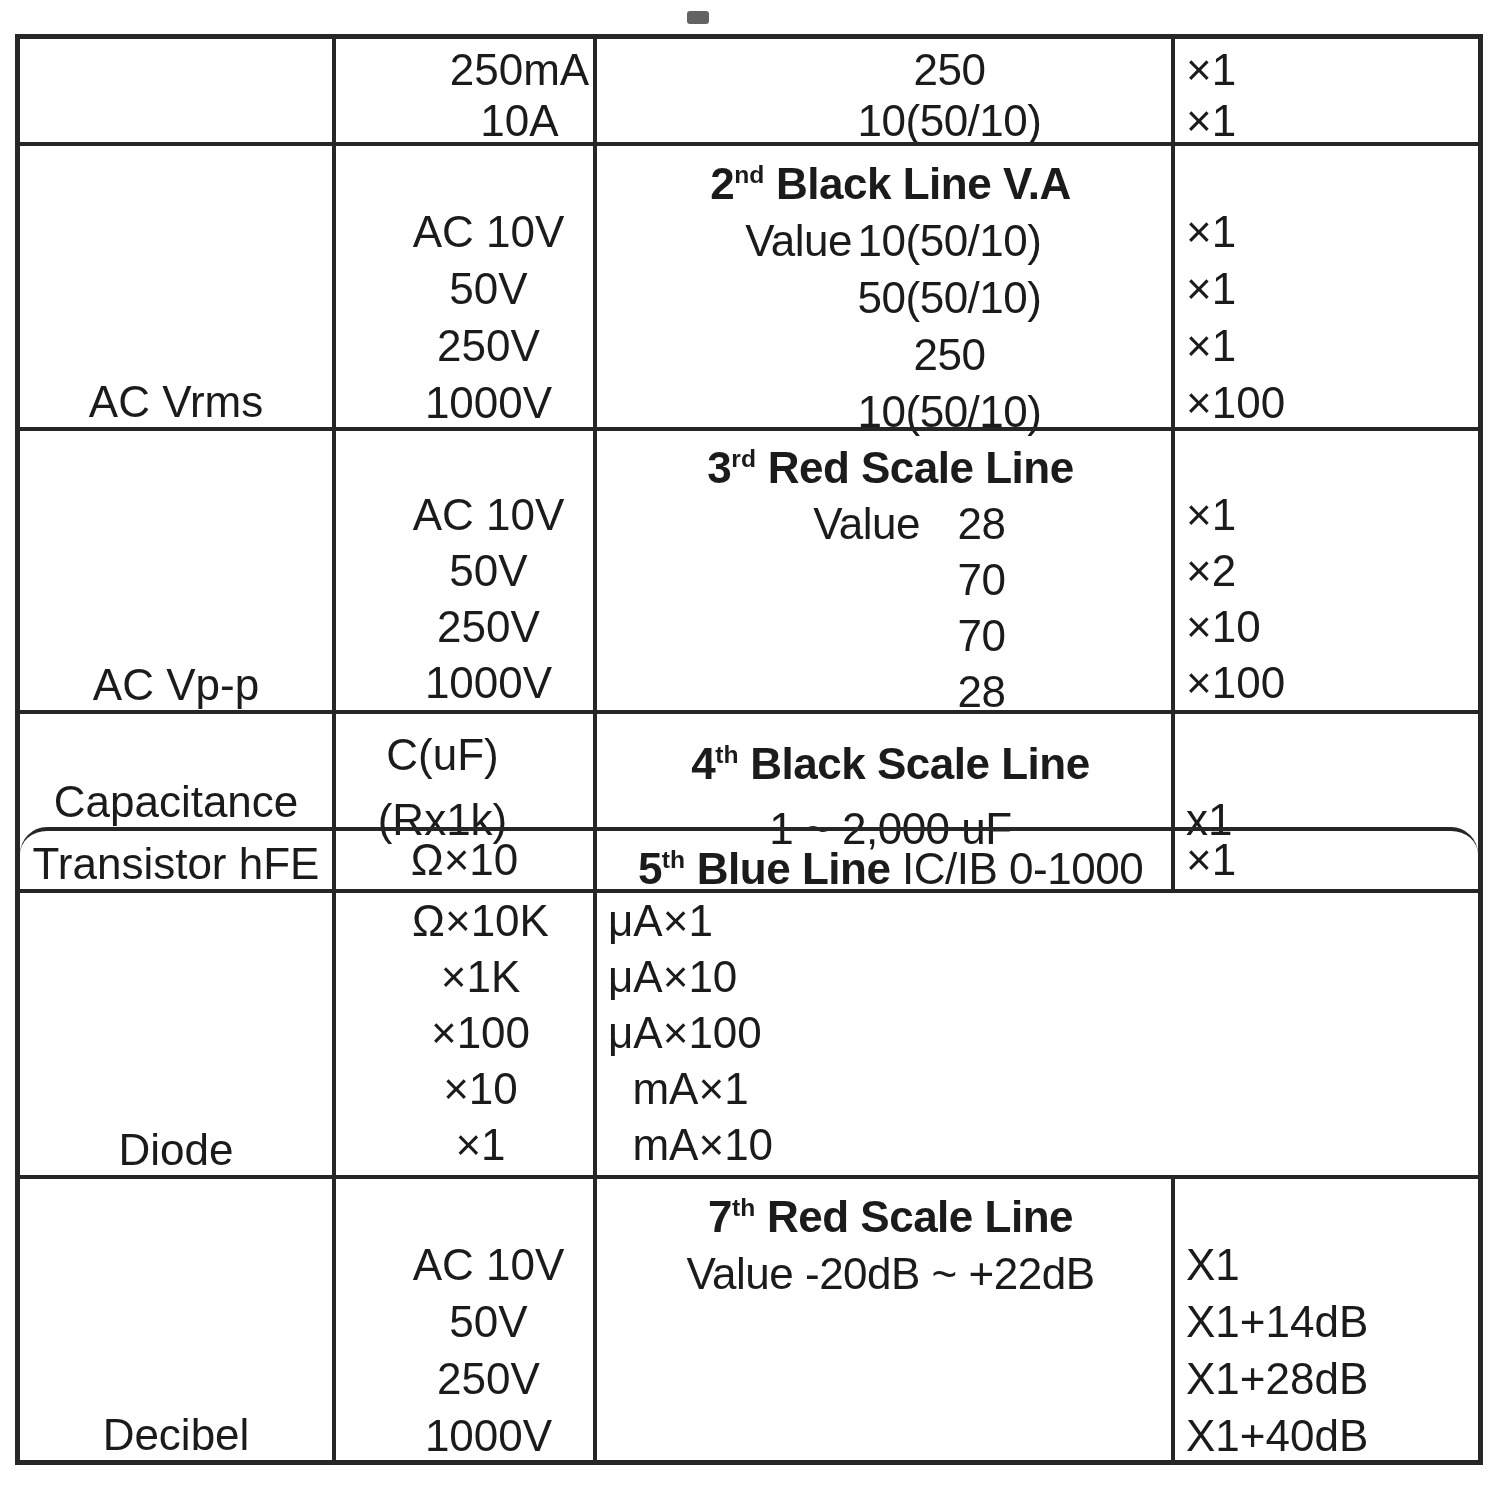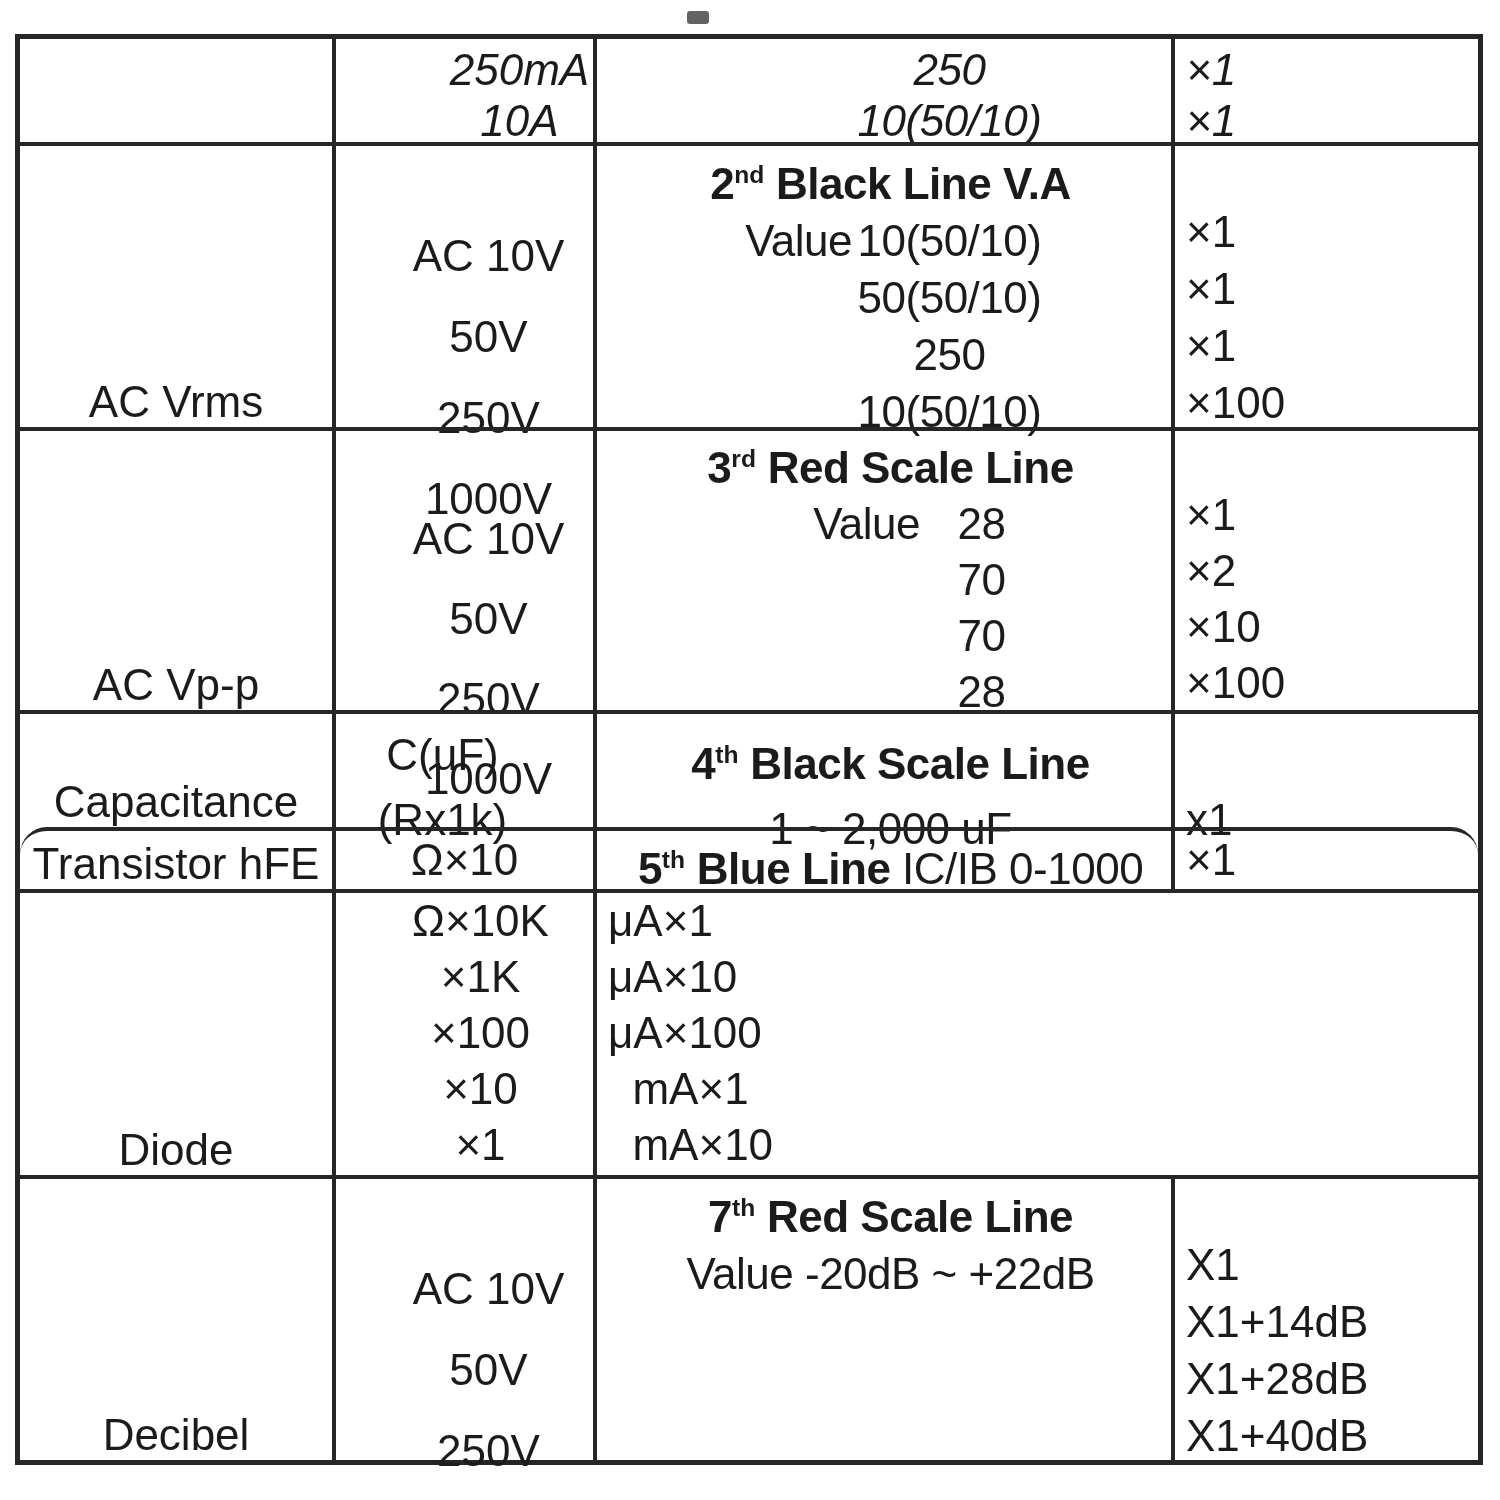--- a/index.html
+++ b/index.html
@@ -7,21 +7,21 @@
         font-family:"Liberation Sans",sans-serif;color:#1b1b1b;}
   *{box-sizing:border-box;}
 
   .tbl{position:absolute;left:15px;top:34px;width:1468px;
        border:5px solid #262626;display:flex;flex-direction:column;
        font-size:44px;}
   .row{display:flex;border-top:4px solid #262626;}
   .row:first-child{border-top:none;}
 
   
-  .row-dc-current-partial{height:103px;font-style:italic;}
+  .row-dc-current-partial{height:103px;}
   .row-ac-vrms{height:285px;}
   .row-ac-vpp{height:283px;}
   .row-capacitance{height:117px;}
   .row-transistor-hfe{height:62px;border-radius:27px;}
   .row-diode{height:286px;}
   .row-decibel{height:285px;}
 
   
   .cell{overflow:visible;}
   .c1{width:316px;border-right:4px solid #262626;display:flex;
@@ -41,21 +41,21 @@
   .row-dc-current-partial .c4{padding-top:5px;}
   .row-capacitance .ln{line-height:55px;margin-top:10px;}
   .row-capacitance .c2,
   .row-capacitance .c3,
   .row-capacitance .c4{padding-top:3px;}
   .row-transistor-hfe .ln{line-height:58px;}
   .row-ac-vpp .ln,.row-diode .ln{line-height:56px;}
 
   
   .row-dc-current-partial .c2{padding-left:110px;}
-  .row-ac-vrms .c2,.row-ac-vpp .c2,.row-decibel .c2{padding-left:48px;gap:24px;}
+  .row-ac-vrms .c2,.row-ac-vpp .c2,.row-decibel .c2{padding-left:48px;}
   .row-diode .c2{padding-left:32px;}
   .row-capacitance .c2{padding-right:44px;}
 
   
   .c3 .val{padding-left:118px;}
   .row-ac-vpp .c3 .val{padding-left:182px;}
   .lbl{display:inline-block;width:118px;}
   .row-ac-vpp .lbl{width:182px;}
 
   .b{font-weight:bold;}

